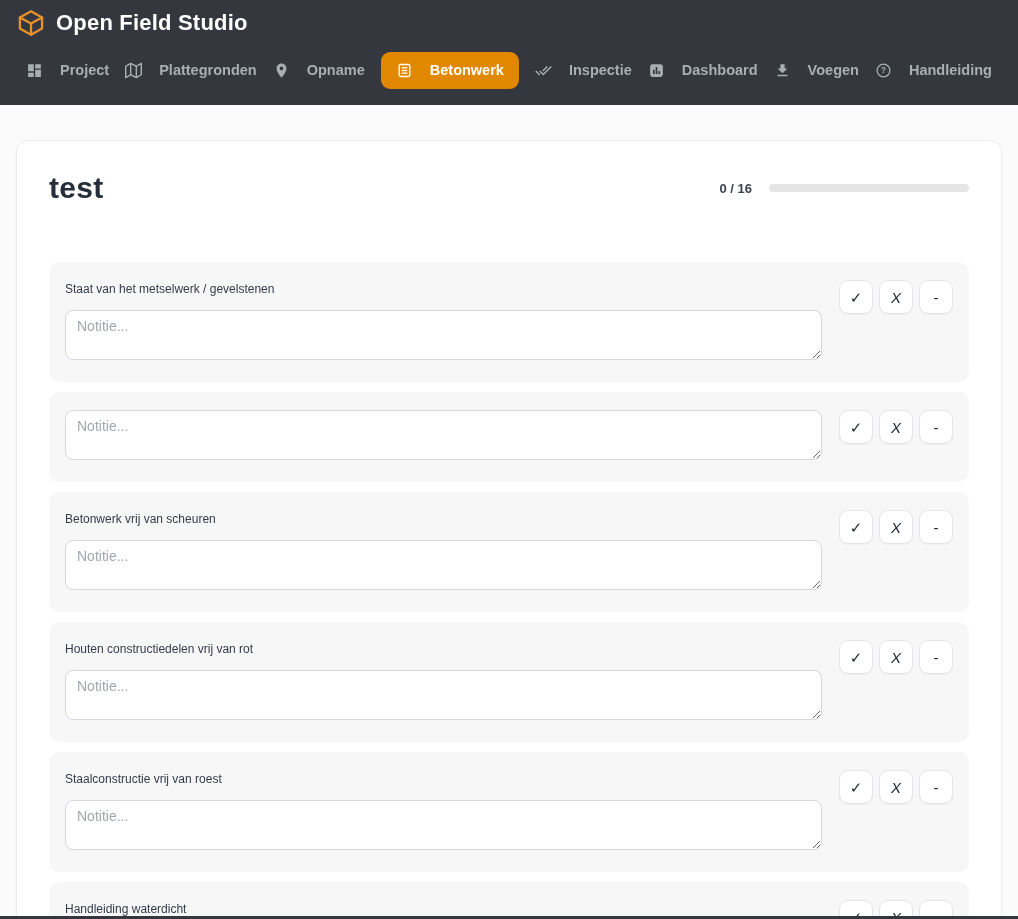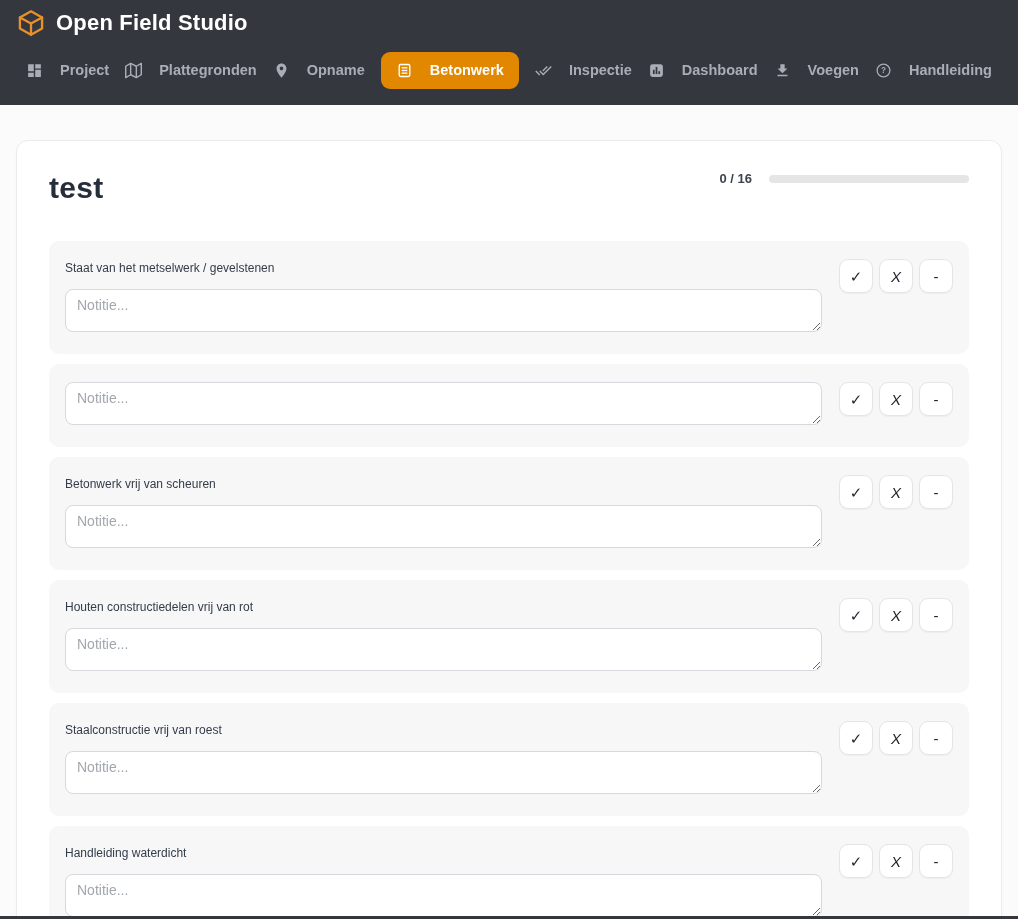--- a/index.html
+++ b/index.html
@@ -17,33 +17,33 @@
   .brand { color: #ffffff; font-size: 22px; font-weight: 700; letter-spacing: .2px; }
   .nav-row { display: flex; justify-content: space-between; align-items: center; padding: 0 26px; margin-top: 11px; }
   .nav-item { display: flex; gap: 17px; color: #a9aeb6; font-size: 14.5px; font-weight: 600; text-decoration: none; padding: 10px 0; cursor: pointer; border-radius: 9px; }
   .nav-item .nav-icon { display: flex; }
   .nav-item .nav-icon svg { width: 17px; height: 17px; display: block; }
   .nav-item.active { background: var(--accent, #e18700); color: #ffffff; padding: 10px 15px; }
 
   
   .page { padding: 35px 16px 0; }
   .card { background: #ffffff; border: 1px solid #ececec; border-radius: 12px; padding: 30px 32px 40px; box-shadow: 0 1px 3px rgba(0,0,0,.03); min-height: 1000px; }
-  .card-head { display: flex; justify-content: space-between; align-items: flex-start; margin-bottom: 36px; gap: 12px; }
+  .card-head { display: flex; justify-content: space-between; align-items: center; margin-bottom: 57px; gap: 12px; }
   .card-head h1 { margin: 0; font-size: 30px; font-weight: 700; color: #272e3b; letter-spacing: .3px; }
   .progress-wrap { display: flex; align-items: center; gap: 17px; }
   .progress-label { font-size: 13px; font-weight: 700; color: #3c4450; }
   .progress-track { width: 200px; height: 8px; background: #e5e5e6; border-radius: 4px; overflow: hidden; }
   .progress-fill { height: 100%; width: 0; background: var(--accent, #e18700); border-radius: 4px; }
 
   
   .items { display: flex; flex-direction: column; gap: 10px; }
   .item { background: #f7f7f8; border-radius: 10px; padding: 18px 16px 22px; display: flex; align-items: flex-start; gap: 17px; }
   .item-left { flex: 1; min-width: 0; }
   .item-label { font-size: 12px; line-height: 18px; color: #333c49; font-weight: 500; margin-bottom: 12px; }
-  .note { display: block; width: 100%; height: 43px; min-height: 33px; border: 1px solid #d6d8dd; border-radius: 8px; background: #fff; padding: 7px 11px; font-size: 14px; color: #333; font-family: inherit; resize: both; }
+  .note { display: block; width: 100%; height: 50px; min-height: 33px; border: 1px solid #d6d8dd; border-radius: 8px; background: #fff; padding: 7px 11px; font-size: 14px; color: #333; font-family: inherit; resize: both; }
   .note::placeholder { color: #a2a7ae; }
   .item-actions { display: flex; gap: 6px; flex: 0 0 auto; }
   .act { width: 34px; height: 34px; padding: 0; background: #ffffff; border: 1px solid #e3e5e9; border-radius: 9px; box-shadow: 0 1px 1px rgba(0,0,0,.04); font-size: 15px; line-height: 1; color: #20262f; display: flex; align-items: center; justify-content: center; cursor: pointer; font-family: inherit; }
   .act.cross { font-style: italic; }
 
   .bottom-strip { position: fixed; left: 0; right: 0; bottom: 0; height: 3px; background: #34373e; }
 </style>
 </head>
 <body>
 

